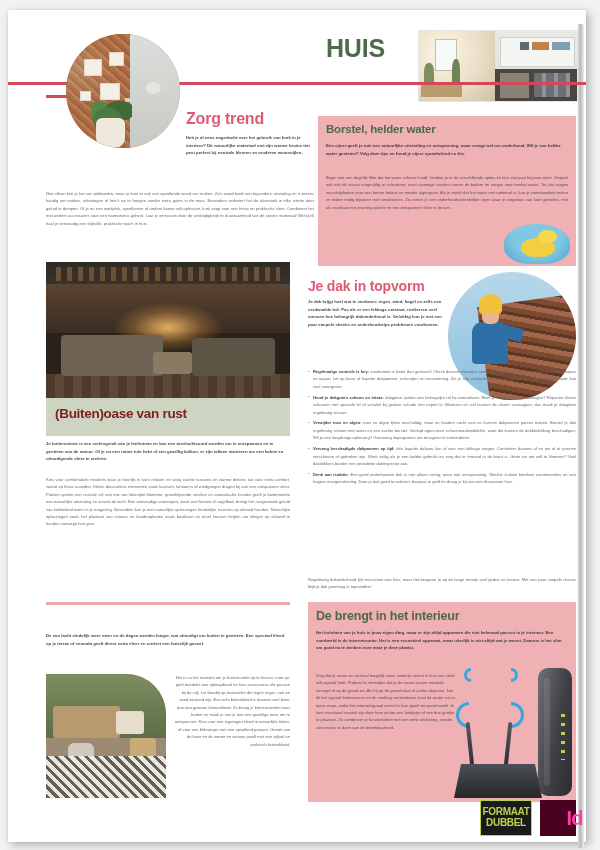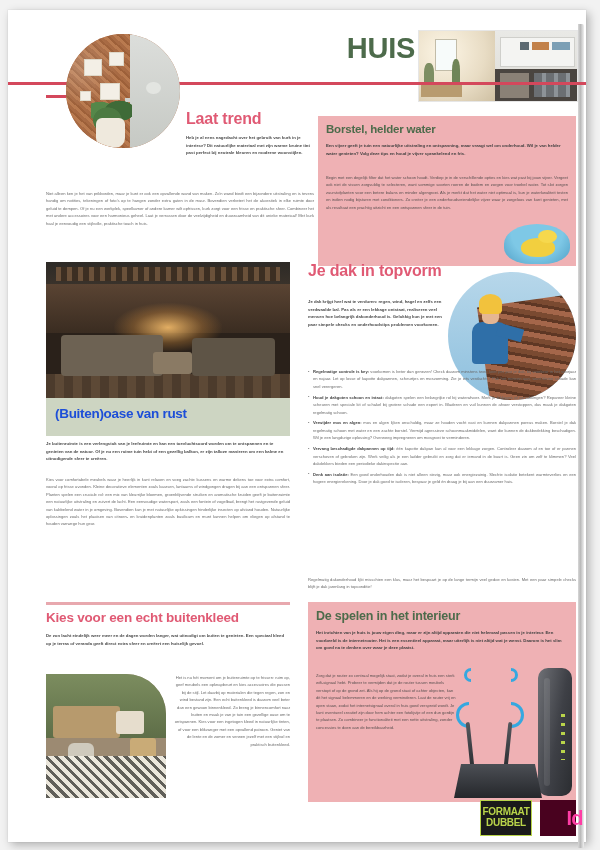--- a/index.html
+++ b/index.html
@@ -36,25 +36,25 @@
   }
 
   
   .masthead {
     position: absolute; left: 318px; top: 18px;
     width: 250px; height: 74px;
   }
   .mast-title {
     position: absolute; left: 0; top: 8px;
     font-weight: bold;
-    font-size: 29px;
+    font-size: 25px;
     line-height: 24px;
     letter-spacing: -0.5px;
     color: #4d6b4b;
-    text-align: center;
+    text-align: left;
     width: 110px;
     z-index: 3;
     text-shadow: 0 0 1px rgba(255,255,255,.6);
   }
   .mast-title span { display:block; }
   .mast-photo {
     position: absolute; left: 92px; top: 2px;
     width: 160px; height: 72px;
     border: 1px solid #e6e6e6;
     overflow: hidden;
@@ -234,22 +234,22 @@
     position:absolute; left:26%; top:34%; width:52%; height:48%;
     background:#f2cf3f; border-radius:50% 50% 45% 45%;
   }
   .duck .head {
     position:absolute; left:52%; top:14%; width:28%; height:34%;
     background:#f6d84d; border-radius:50%;
   }
 
   
   .roof-head {
-    position: absolute; left: 300px; top: 252px;
-    font-size: 16px;
+    position: absolute; left: 300px; top: 268px;
+    font-size: 14px;
   }
   .roof-lead {
     position: absolute; left: 300px; top: 288px; width: 135px;
   }
   .roof-circle {
     position: absolute; left: 440px; top: 262px;
     width: 128px; height: 128px;
     border-radius: 50%;
     overflow: hidden;
     background: linear-gradient(#b7d7ea,#8ec0de);
@@ -337,21 +337,21 @@
     background: repeating-linear-gradient(90deg,#4c3b2c 0 9px,#5d4936 9px 18px);
   }
   .oase-box {
     position: absolute; left: 38px; top: 388px;
     width: 244px; height: 38px;
     background: #cdd5c2;
   }
   .oase-head {
     position: absolute; left: 9px; top: 8px;
     font-size: 13.5px;
-    color: #1d4ed8;
+    color: #7f1d1d;
     font-weight: bold;
     letter-spacing: -0.3px;
   }
   .oase-lead {
     position: absolute; left: 38px; top: 430px; width: 244px;
     color: #4a4a4a;
   }
   .oase-body {
     position: absolute; left: 38px; top: 466px; width: 244px;
   }
@@ -540,21 +540,21 @@
         <div class="note n1"></div>
         <div class="note n2"></div>
         <div class="note n3"></div>
         <div class="note n4"></div>
         <div class="shelf"></div>
         <div class="lamp"></div>
         <div class="leaf"></div>
         <div class="pot"></div>
       </div>
 
-      <div class="kurk-head h-pink">Laat trend</div>
+      <div class="kurk-head h-pink">Zorg trend</div>
       <div class="kurk-lead lead-txt">Heb je al eens nagedacht over het gebruik van kurk in je interieur? Dit natuurlijke materiaal met zijn warme bruine tint past perfect bij neutrale kleuren en moderne woonstijlen.</div>
       <div class="kurk-body body-txt">Niet alleen ken je het van prikborden, maar je kunt er ook een opvallende wand van maken. Zo'n wand biedt een bijzondere uitstraling en is tevens handig om notities, tekeningen of foto's op te hangen zonder extra gaten in de muur. Bovendien verbetert het de akoestiek in elke ruimte door geluid te dempen. Of je nu een werkplek, speelkamer of andere kamer wilt opfrissen, kurk zorgt voor een frisse en praktische sfeer. Combineer het met andere accessoires voor een harmonieus geheel. Laat je verrassen door de veelzijdigheid en duurzaamheid van dit unieke materiaal! Met kurk haal je eenvoudig een stijlvolle, praktische touch in huis.</div>
 
       <div class="water-box">
         <div class="water-head h-green">Borstel, helder water</div>
         <div class="water-lead lead-txt">Een vijver geeft je tuin een natuurlijke uitstraling en ontspanning, maar vraagt wel om onderhoud. Wil je van helder water genieten? Volg deze tips en houd je vijver sprankelend en fris.</div>
         <div class="water-body body-txt">Begin met een degelijk filter dat het water schoon houdt. Verdiep je in de verschillende opties en kies wat past bij jouw vijver. Vergeet ook niet de vissen zorgvuldig te selecteren, want sommige soorten roeren de bodem en zorgen voor troebel water. Tot slot zorgen zuurstofplanten voor een betere balans en minder algengroei. Als je merkt dat het water niet optimaal is, kun je waterkwaliteit testen en indien nodig bijsturen met conditioners. Zo creëer je een onderhoudsvriendelijke vijver waar je zorgeloos van kunt genieten, met als resultaat een prachtig uitzicht en een ontspannen sfeer in de tuin.</div>
         <div class="duck">
           <div class="body"></div>
           <div class="head"></div>
@@ -603,34 +603,33 @@
         <div class="sofa2"></div>
         <div class="table"></div>
       </div>
       <div class="oase-box">
         <div class="oase-head">(Buiten)oase van rust</div>
       </div>
       <div class="oase-lead lead-txt">Je buitenruimte is een verlengstuk van je leefruimte en kan een toevluchtsoord worden om te ontspannen en te genieten van de natuur. Of je nu een ruime tuin hebt of een gezellig balkon, er zijn talloze manieren om een kalme en uitnodigende sfeer te creëren.</div>
       <div class="oase-body body-txt">Kies voor comfortabele meubels waar je heerlijk in kunt relaxen en voeg zachte kussens en warme dekens toe voor extra comfort, vooral op frisse avonden. Kleine decoratieve elementen zoals kaarsen, lantaarns of windgongen dragen bij aan een ontspannen sfeer. Planten spelen een cruciale rol: een mix van kleurrijke bloemen, groenblijvende struiken en aromatische kruiden geeft je buitenruimte een natuurlijke uitstraling en zuivert de lucht. Een eenvoudige watersport, zoals een fontein of vogelbad, brengt het rustgevende geluid van kabbelend water in je omgeving. Bovendien kun je met natuurlijke opkissingen hinderlijke insecten op afstand houden. Natuurlijke oplossingen zoals het plaatsen van citroen- en kruidenplanten zoals basilicum en munt kunnen helpen om vliegen op afstand te houden vanwege hun geur.</div>
 
       <div class="kleed-rule"></div>
-      <div class="kleed-head h-pink">Kies voor een echt buitenkleed</div>
       <div class="kleed-lead lead-txt">De zon lacht eindelijk weer meer en de dagen worden langer, wat uitnodigt om buiten te genieten. Een speciaal kleed op je terras of veranda geeft direct extra sfeer en creëert een huiselijk gevoel.</div>
       <div class="rug-img">
         <div class="bg"></div>
         <div class="bench"></div>
         <div class="pillow"></div>
         <div class="pouf"></div>
         <div class="basket"></div>
         <div class="rug"></div>
       </div>
       <div class="kleed-body body-txt">Het is nu hét moment om je buitenruimte op te frissen: ruim op, geef meubels een opknapbeurt en kies accessoires die passen bij de stijl. Let daarbij op materialen die tegen regen, zon en wind bestand zijn. Een echt buitenkleed is daarom veel beter dan een gewoon binnenkleed. Zo breng je binnencomfort naar buiten en maak je van je tuin een gezellige oase om te ontspannen. Kies voor een ingetogen kleed in natuurlijke tinten, of voor een blikvanger met een opvallend patroon. Geniet van de lente en de zomer en verwen jezelf met een stijlvol en praktisch buitenkleed.</div>
 
       <div class="router-box">
-        <div class="router-head h-green">De spelen in het interieur</div>
+        <div class="router-head h-green">De brengt in het interieur</div>
         <div class="router-lead lead-txt">Het inrichten van je huis is jouw eigen ding, maar er zijn altijd apparaten die niet helemaal passen in je interieur. Een voorbeeld is de internetrouter. Het is een essentieel apparaat, maar uiterlijk is niet altijd wat je wenst. Daarom is het slim om goed na te denken over waar je deze plaatst.</div>
         <div class="router-body body-txt">Zorg dat je router zo centraal mogelijk staat, zodat je overal in huis een sterk wifi-signaal hebt. Probeer te vermijden dat je de router tussen meubels verstopt of op de grond zet. Als hij op de grond staat of achter objecten, kan dit het signaal belemmeren en de werking verminderen. Laat de router vrij en open staan, zodat het internetsignaal overal in huis goed verspreid wordt. Je kunt eventueel creatief zijn door hem achter een fotolijstje of een dun gordijn te plaatsen. Zo combineer je functionaliteit met een nette uitstraling, zonder concessies te doen aan de bereikbaarheid.</div>
         <div class="router-photo">
           <div class="modem">
             <div class="slot"></div>
             <div class="lights"></div>
           </div>
           <div class="wave w1"></div>
           <div class="wave w2"></div>
           <div class="wave inner w1i"></div>

